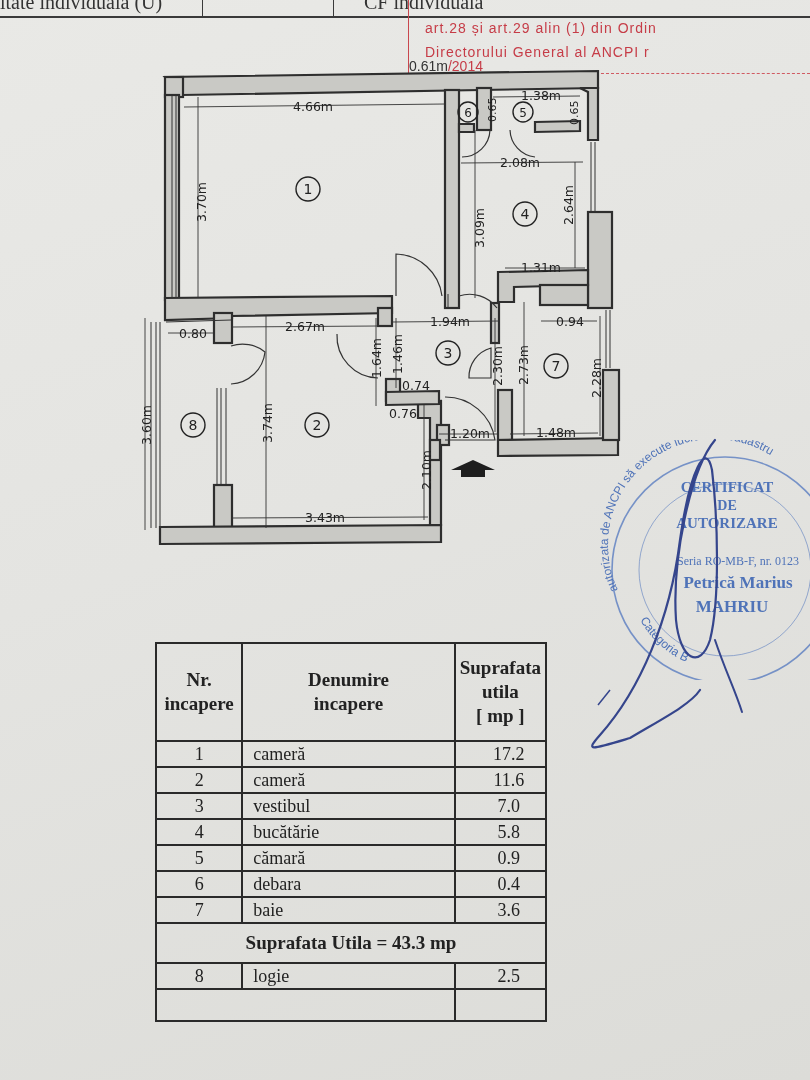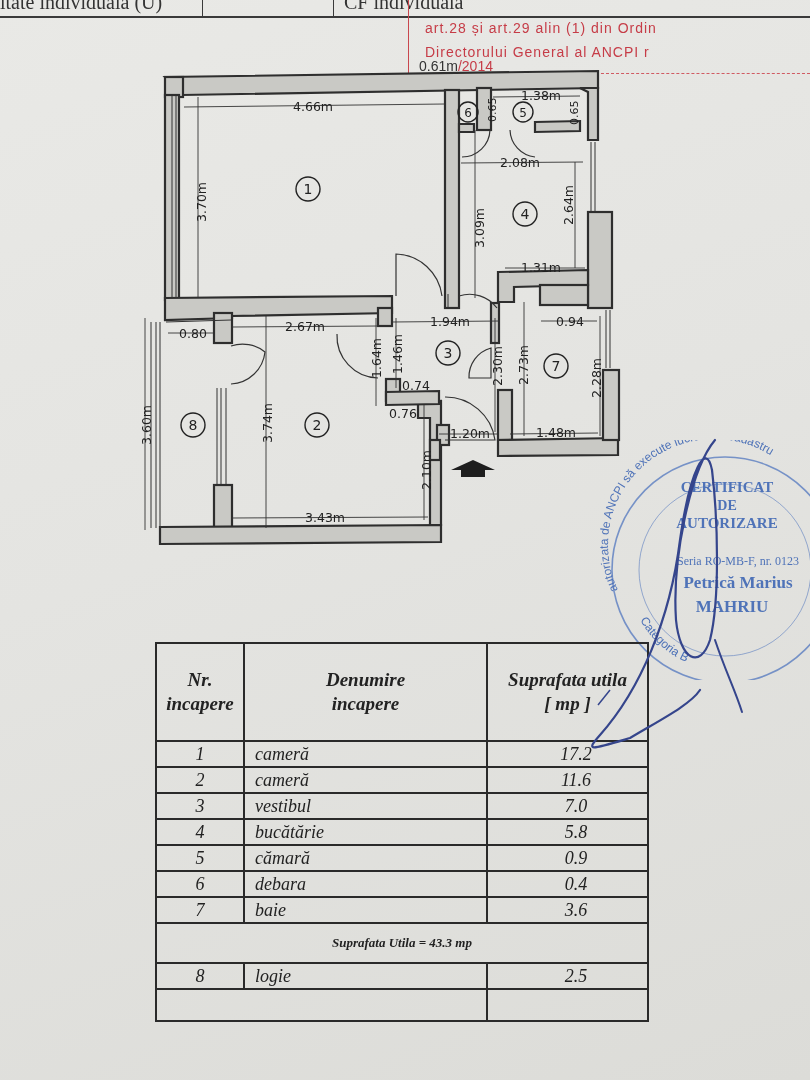--- a/index.html
+++ b/index.html
@@ -3,44 +3,44 @@
 <meta charset="utf-8">
 <style>
   html,body{margin:0;padding:0;}
   body{width:810px;height:1080px;overflow:hidden;background:#e6e6e3;position:relative;font-family:"Liberation Serif",serif;}
   .paper{position:absolute;inset:0;background:linear-gradient(160deg,#e9e9e6 0%,#e4e4e1 45%,#dcdcd8 100%);}
   .topstrip{position:absolute;left:0;top:0;width:810px;height:16px;border-bottom:2px solid #3a3a3a;}
   .topstrip .cell{position:absolute;top:0;height:16px;border-right:1.5px solid #3a3a3a;font-size:20px;color:#333;line-height:4px;overflow:hidden;white-space:nowrap;}
   .redbox{position:absolute;left:408px;top:0;width:402px;height:75px;border-left:1.5px solid #c9474e;}
   .redtext{position:absolute;left:425px;font-family:"Liberation Sans",sans-serif;color:#c63c47;font-size:14px;letter-spacing:1px;white-space:nowrap;}
   .redline{position:absolute;left:410px;top:73px;width:400px;height:0;border-top:1.5px dashed #d05a62;}
-  .stampdate{position:absolute;left:419px;top:58px;font-family:"Liberation Sans",sans-serif;font-size:14px;color:#c63c47;}
+  .stampdate{position:absolute;left:409px;top:58px;font-family:"Liberation Sans",sans-serif;font-size:14px;color:#c63c47;}
   .stampdate span.m{color:#333;}
   svg.plan{position:absolute;left:0;top:0;}
   .dim{font-family:"DejaVu Sans",sans-serif;font-size:12.5px;fill:#222;}
   .lbl{font-family:"DejaVu Sans",sans-serif;font-size:14px;fill:#222;}
   .stamp{position:absolute;left:600px;top:440px;width:230px;height:240px;}
-  table.rooms{position:absolute;left:155px;top:642px;width:494px;border-collapse:collapse;font-style:italic;color:#222;}
+  table.rooms{position:absolute;left:155px;top:642px;width:392px;border-collapse:collapse;color:#222;}
   table.rooms td{border:2px solid #2a2a2a;padding:0 4px;font-size:18px;height:24px;line-height:22px;}
   table.rooms thead td{font-weight:bold;font-size:19px;text-align:center;line-height:24px;height:96px;}
   table.rooms td.nr{width:78px;text-align:center;}
   table.rooms td.name{width:227px;padding-left:10px;margin-left:7px;}
   table.rooms td.val{text-align:center;padding-left:21px;}
-  table.rooms td.sum{text-align:center;font-weight:bold;font-size:13px;height:38px;}
+  table.rooms td.sum{text-align:center;font-weight:bold;font-size:19px;height:38px;}
   .sig{position:absolute;left:0;top:0;pointer-events:none;}
 </style>
 </head>
 <body>
 
 <div class="paper"></div>
 
 <div class="topstrip">
   <div class="cell" style="left:0;width:202px;">itate individuala (U)</div>
   <div class="cell" style="left:203px;width:130px;"></div>
-  <div class="cell" style="left:334px;width:300px;border-right:none;padding-left:10px;">CF individuala</div>
+  <div class="cell" style="left:354px;width:300px;border-right:none;padding-left:10px;">CF individuala</div>
 </div>
 
 <div class="redbox"></div>
 <div class="redtext" style="top:20px;">art.28  și  art.29  alin  (1)  din  Ordin</div>
 <div class="redtext" style="top:44px;">Directorului  General  al  ANCPI  r</div>
 <div class="stampdate"><span class="m">0.61m</span><span>/2014</span></div>
 <div class="redline"></div>
 
 <svg class="plan" width="810" height="560" viewBox="0 0 810 560">
   <g fill="#c9c9c5" stroke="#2e2e2e" stroke-width="2.2">

